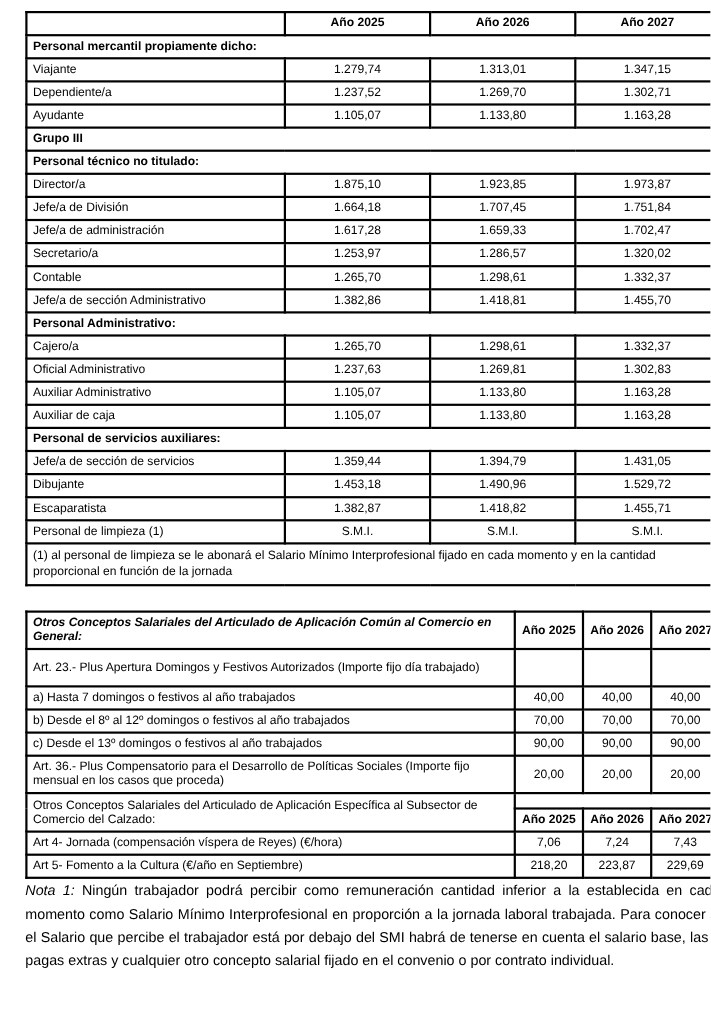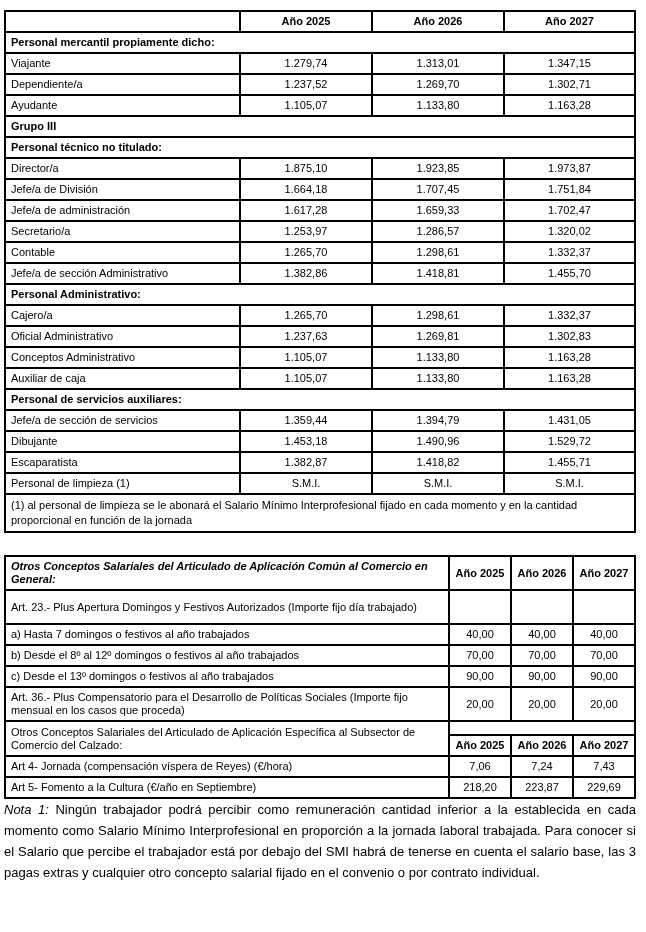--- a/index.html
+++ b/index.html
@@ -6,21 +6,21 @@
     margin: 0;
     padding: 0;
     background: #ffffff;
     color: #000000;
     font-family: "Liberation Sans", sans-serif;
   }
   .page {
     width: 646px;
     height: 932px;
     box-sizing: border-box;
-    padding: 10px 4px;
+    padding: 10px 23px;
     background: #ffffff;
     overflow: hidden;
   }
   table {
     border-collapse: collapse;
     table-layout: fixed;
     width: 630px;
   }
   td, th {
     border: 2px solid #000000;
@@ -150,21 +150,21 @@
         <td class="num">1.298,61</td>
         <td class="num">1.332,37</td>
       </tr>
       <tr>
         <td>Oficial Administrativo</td>
         <td class="num">1.237,63</td>
         <td class="num">1.269,81</td>
         <td class="num">1.302,83</td>
       </tr>
       <tr>
-        <td>Conceptos Administrativo</td>
+        <td>Auxiliar Administrativo</td>
         <td class="num">1.105,07</td>
         <td class="num">1.133,80</td>
         <td class="num">1.163,28</td>
       </tr>
       <tr>
         <td>Auxiliar de caja</td>
         <td class="num">1.105,07</td>
         <td class="num">1.133,80</td>
         <td class="num">1.163,28</td>
       </tr>

